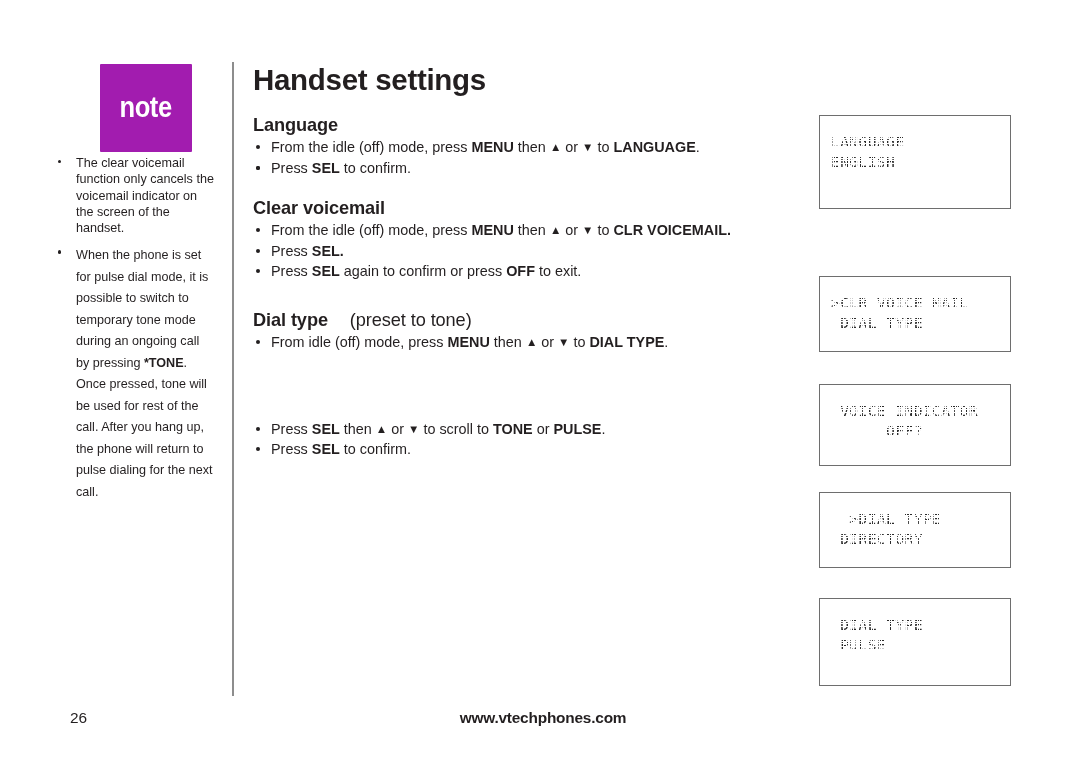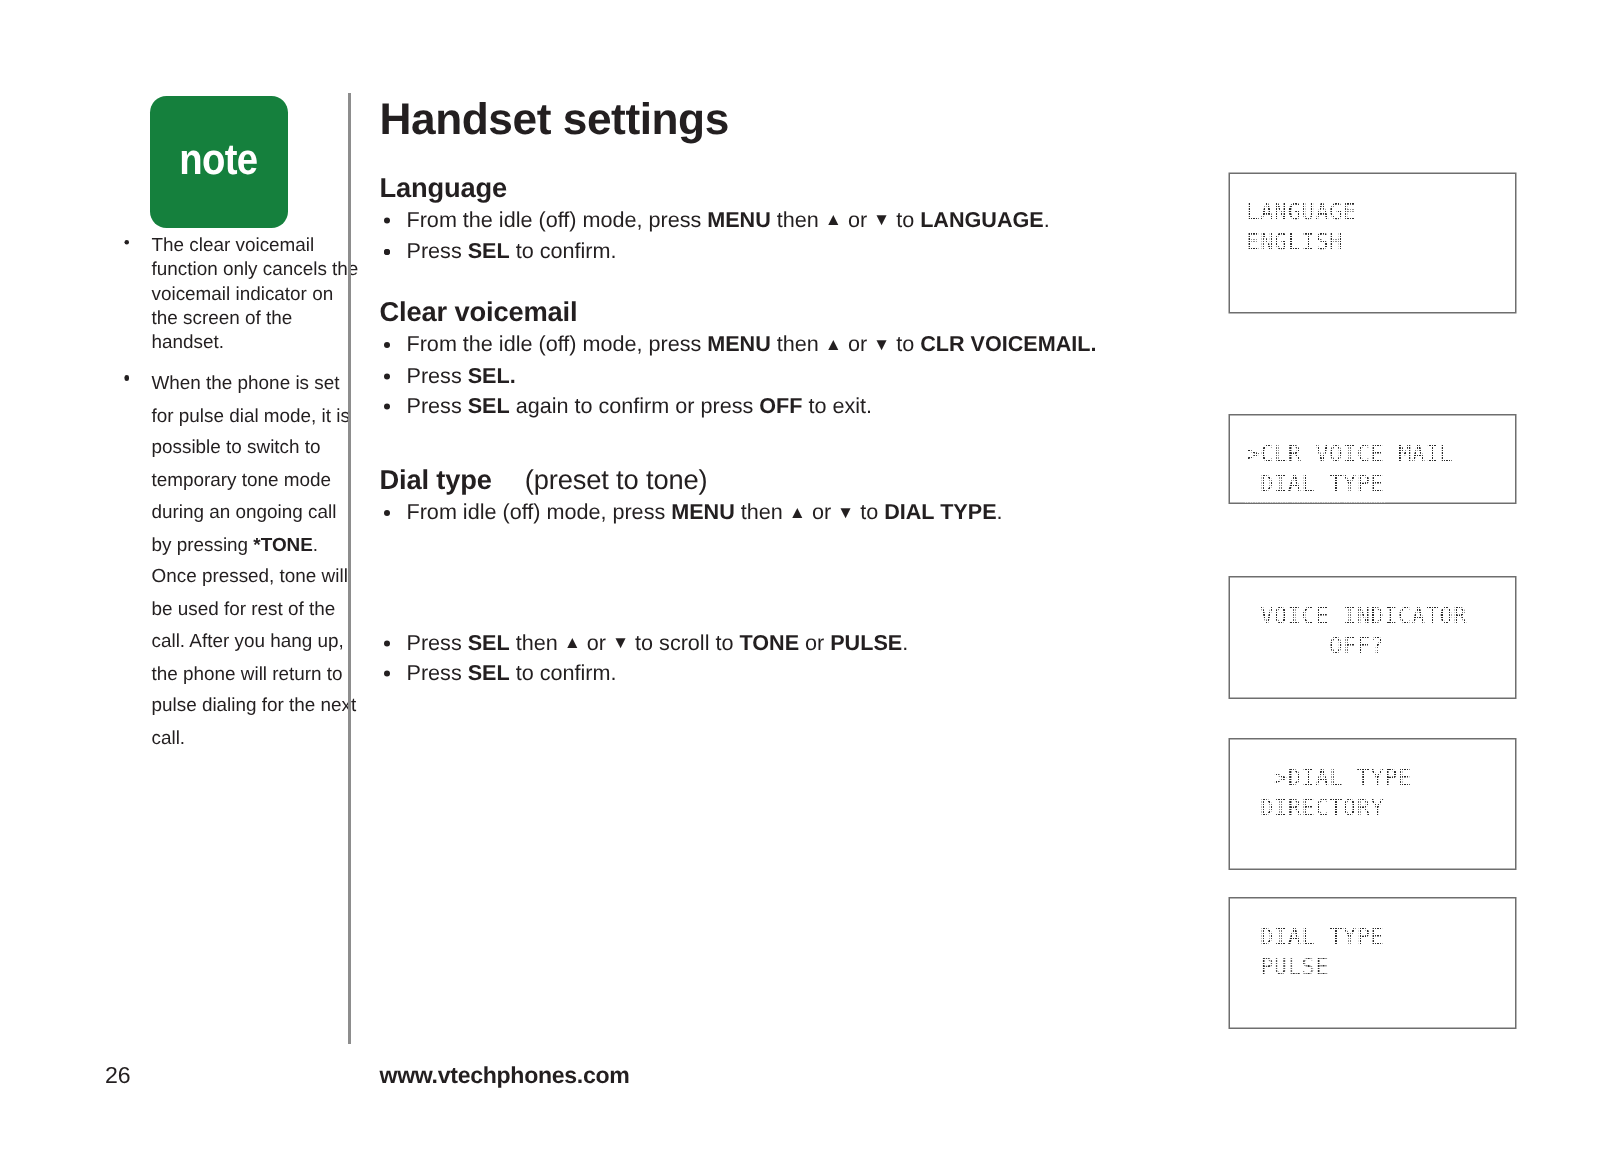--- a/index.html
+++ b/index.html
@@ -16,22 +16,22 @@
     overflow: hidden;
   }
 
   
   #note-badge {
     position: absolute;
     left: 100px;
     top: 64px;
     width: 92px;
     height: 88px;
-    background: #15803d;
-    border-radius: 11px;
+    background: #a21caf;
+    border-radius: 1px;
   }
   #note-badge .note-word {
     position: absolute;
     left: 0; right: 0;
     top: 50%;
     transform: translateY(-52%);
     text-align: center;
     color: #ffffff;
     font-family: "Liberation Sans Narrow", "Liberation Sans", sans-serif;
     font-weight: bold;
@@ -40,21 +40,21 @@
     transform-origin: center;
   }
   #note-badge .note-word span {
     display: inline-block;
     transform: scaleX(0.88);
   }
 
   
   #note-column {
     position: absolute;
-    left: 79px;
+    left: 54px;
     top: 155px;
     width: 160px;
   }
   .note-item {
     position: relative;
     padding-left: 22px;
     font-size: 12.6px;
     line-height: 16.3px;
     color: #231f20;
     margin-bottom: 9px;
@@ -189,20 +189,21 @@
     left: 70px;
     top: 709px;
     font-size: 15.4px;
     color: #231f20;
   }
   #footer-url {
     position: absolute;
     left: 253px;
     top: 709px;
     width: 580px;
+    text-align: center;
     font-size: 15.4px;
     font-weight: bold;
     color: #231f20;
     letter-spacing: -0.2px;
   }
 </style>
 </head>
 <body>
 
 <div id="note-badge">
@@ -243,33 +244,33 @@
     </div>
 </div>
 
 <div id="lcd-column">
     <div class="lcd" style="top: 115px; height: 94px;">
       <div class="lcd-lines">
         <div class="lcd-line"><span class="dm">LANGUAGE</span></div>
         <div class="lcd-line"><span class="dm">ENGLISH</span></div>
       </div>
     </div>
-    <div class="lcd" style="top: 276px; height: 60px;">
+    <div class="lcd" style="top: 276px; height: 76px;">
       <div class="lcd-lines">
         <div class="lcd-line"><span class="dm">&gt;CLR VOICE MAIL</span></div>
         <div class="lcd-line"><span class="dm"> DIAL TYPE</span></div>
       </div>
     </div>
     <div class="lcd" style="top: 384px; height: 82px;">
       <div class="lcd-lines">
         <div class="lcd-line"><span class="dm"> VOICE INDICATOR</span></div>
         <div class="lcd-line"><span class="dm">      OFF?</span></div>
       </div>
     </div>
-    <div class="lcd" style="top: 492px; height: 88px;">
+    <div class="lcd" style="top: 492px; height: 76px;">
       <div class="lcd-lines">
         <div class="lcd-line"><span class="dm">  &gt;DIAL TYPE</span></div>
         <div class="lcd-line"><span class="dm"> DIRECTORY</span></div>
       </div>
     </div>
     <div class="lcd" style="top: 598px; height: 88px;">
       <div class="lcd-lines">
         <div class="lcd-line"><span class="dm"> DIAL TYPE</span></div>
         <div class="lcd-line"><span class="dm"> PULSE</span></div>
       </div>

